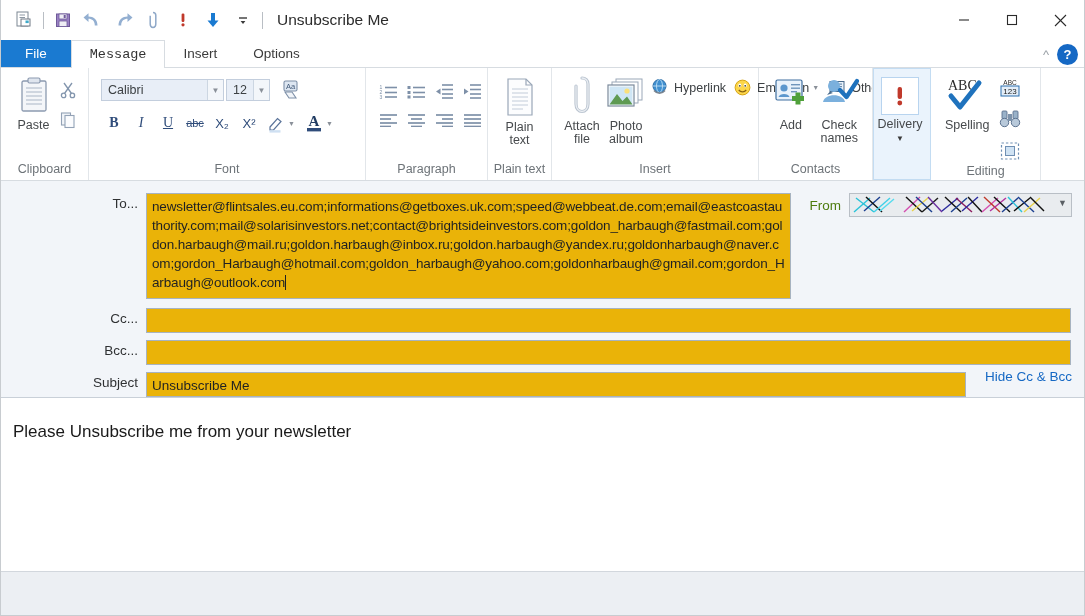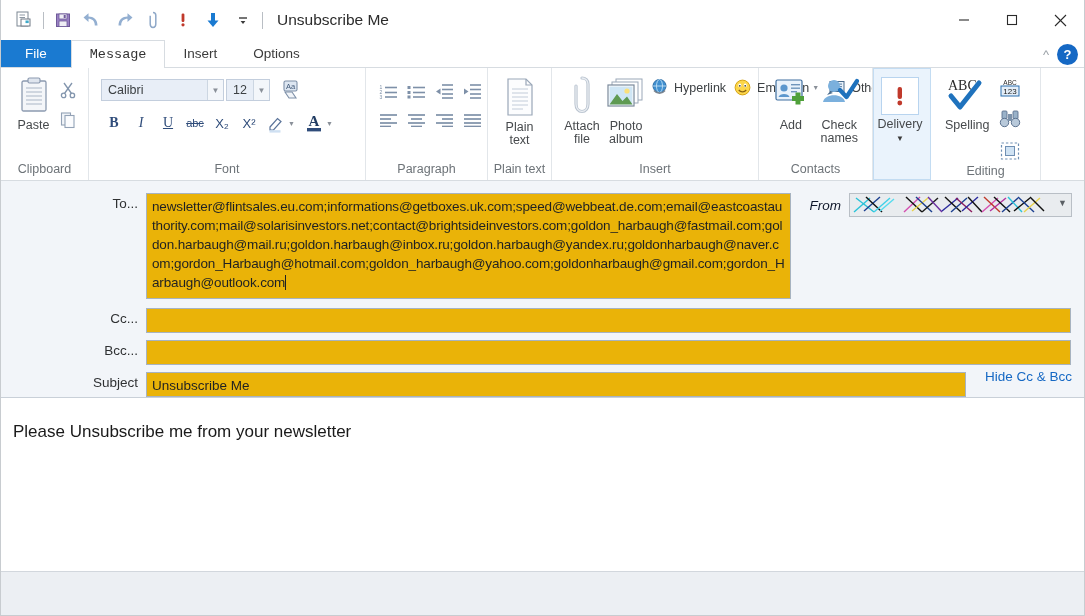--- a/index.html
+++ b/index.html
@@ -253,21 +253,21 @@
     background: #1f2123;
     vertical-align: -3px;
   }
   .cc-input, .bcc-input { width: 925px; height: 25px; }
   .subject-input { width: 820px; height: 25px; }
 
   .from-wrap {
     position: absolute; right: 12px; top: 12px;
     display: flex; align-items: center; gap: 8px;
   }
-  .from-lbl { font-size: 13.5px; color: #0f172a; font-style: italic; }
+  .from-lbl { font-size: 13.5px; color: #4d7c0f; }
   .from-box {
     width: 223px; height: 24px;
     background: #e9ecef;
     border: 1px solid #b9bfc6;
     display: flex; align-items: center;
     position: relative;
     overflow: hidden;
   }
   .from-scribble { width: 198px; height: 22px; }
   .from-chev {

